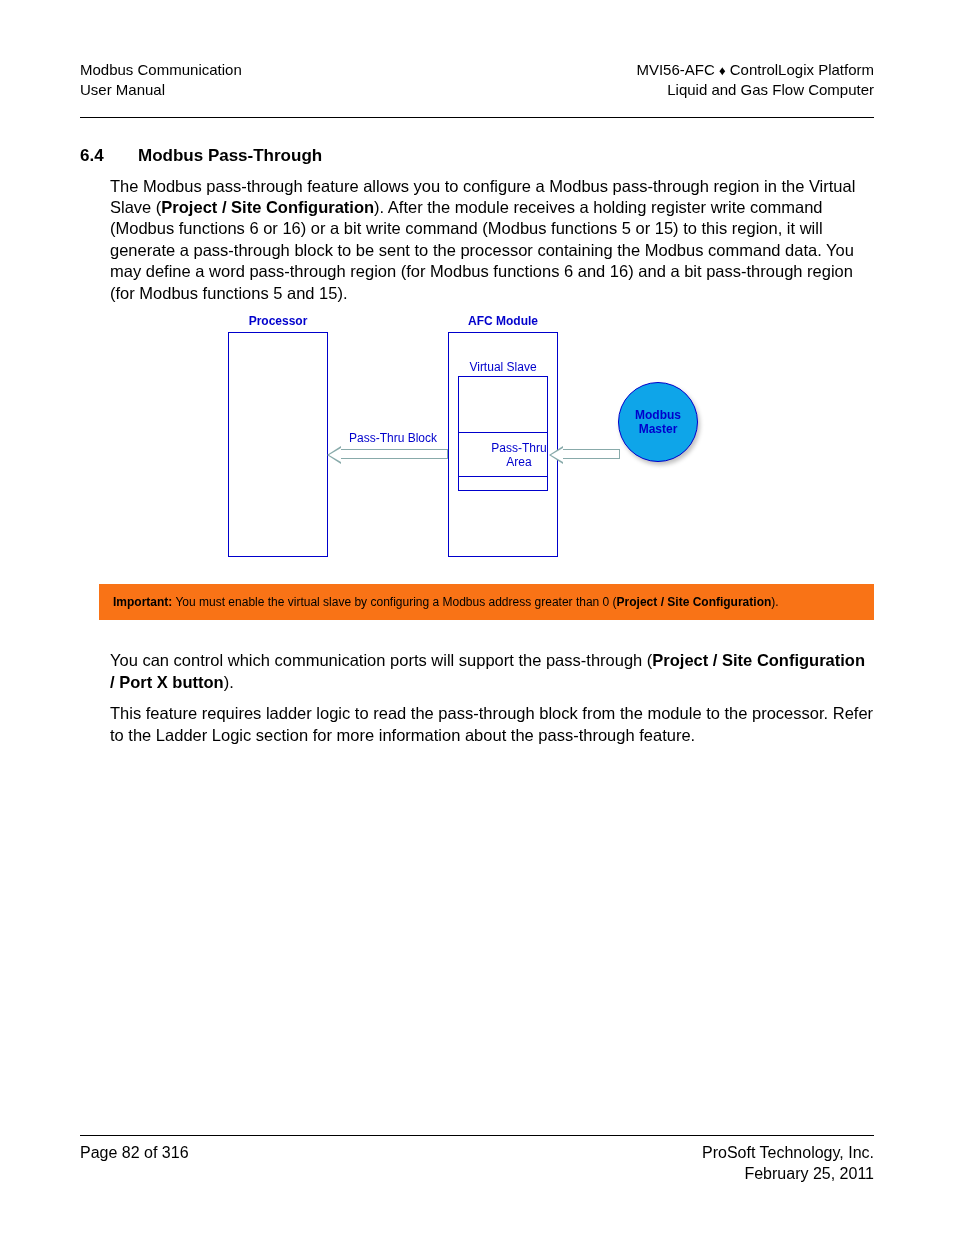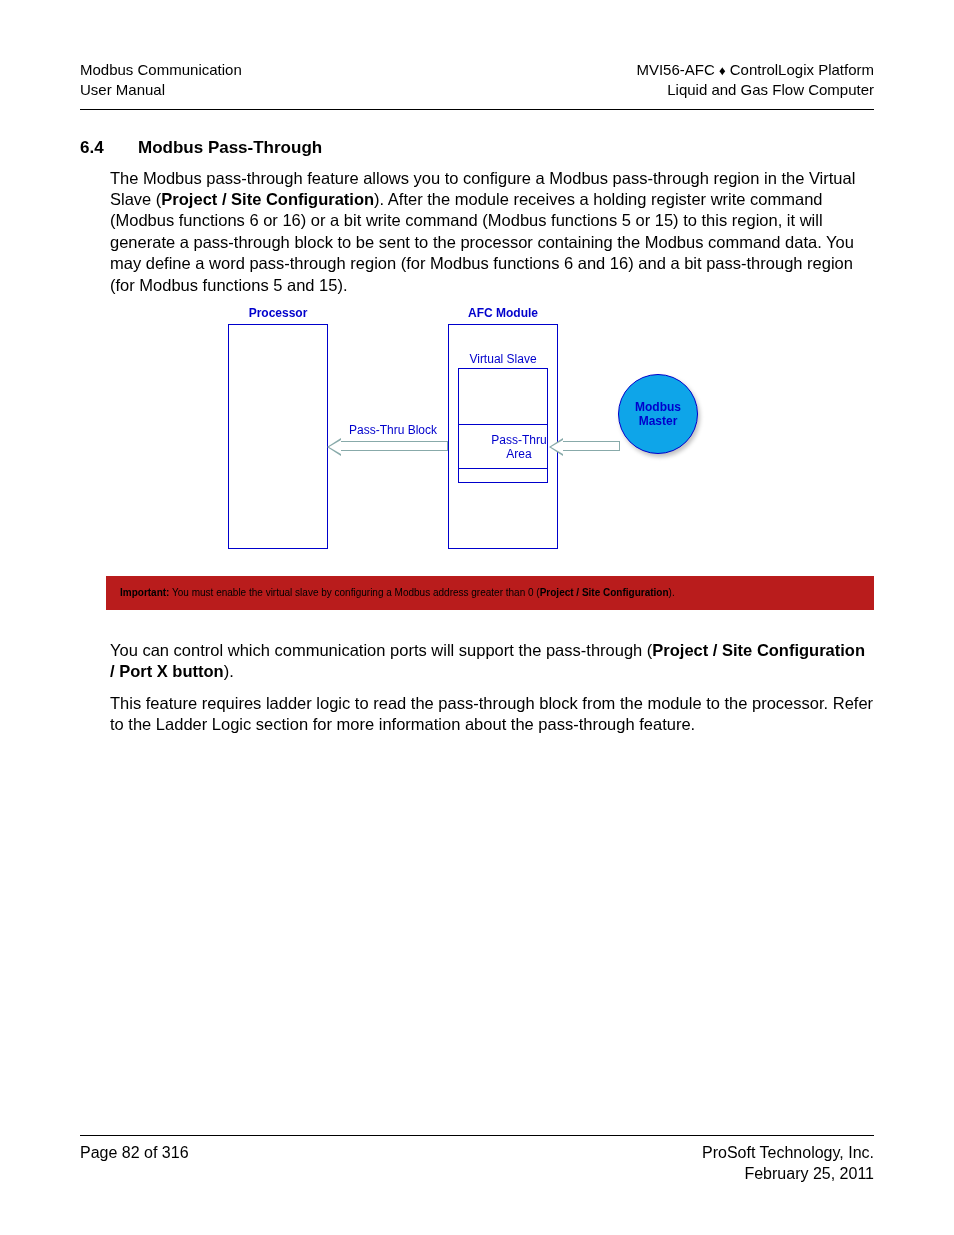--- a/index.html
+++ b/index.html
@@ -14,21 +14,21 @@
   .page {
     padding: 60px 80px 40px 80px;
     height: 100%;
     position: relative;
   }
   .header {
     display: flex;
     justify-content: space-between;
     font-size: 15px;
     line-height: 1.35;
-    padding-bottom: 8px;
+    padding-bottom: 16px;
     border-bottom: 1px solid #000;
     margin-bottom: 28px;
   }
   .header .right { text-align: right; }
   .section-heading {
     display: flex;
     font-weight: bold;
     font-size: 17px;
     margin-bottom: 10px;
   }
@@ -36,24 +36,24 @@
   .body-text {
     font-size: 16.5px;
     line-height: 1.3;
     margin-left: 30px;
     margin-bottom: 10px;
   }
   .diagram-wrap {
     margin: 10px 0 20px 58px;
   }
   .important-box {
-    background: #b91c1c;
-    margin: 12px 0 30px 26px;
+    background: #f97316;
+    margin: 12px 0 30px 19px;
     padding: 10px 14px;
-    font-size: 10px;
+    font-size: 12px;
     line-height: 1.35;
   }
   .footer {
     position: absolute;
     left: 80px; right: 80px; bottom: 50px;
     border-top: 1px solid #000;
     padding-top: 6px;
     display: flex;
     justify-content: space-between;
     font-size: 16px;

